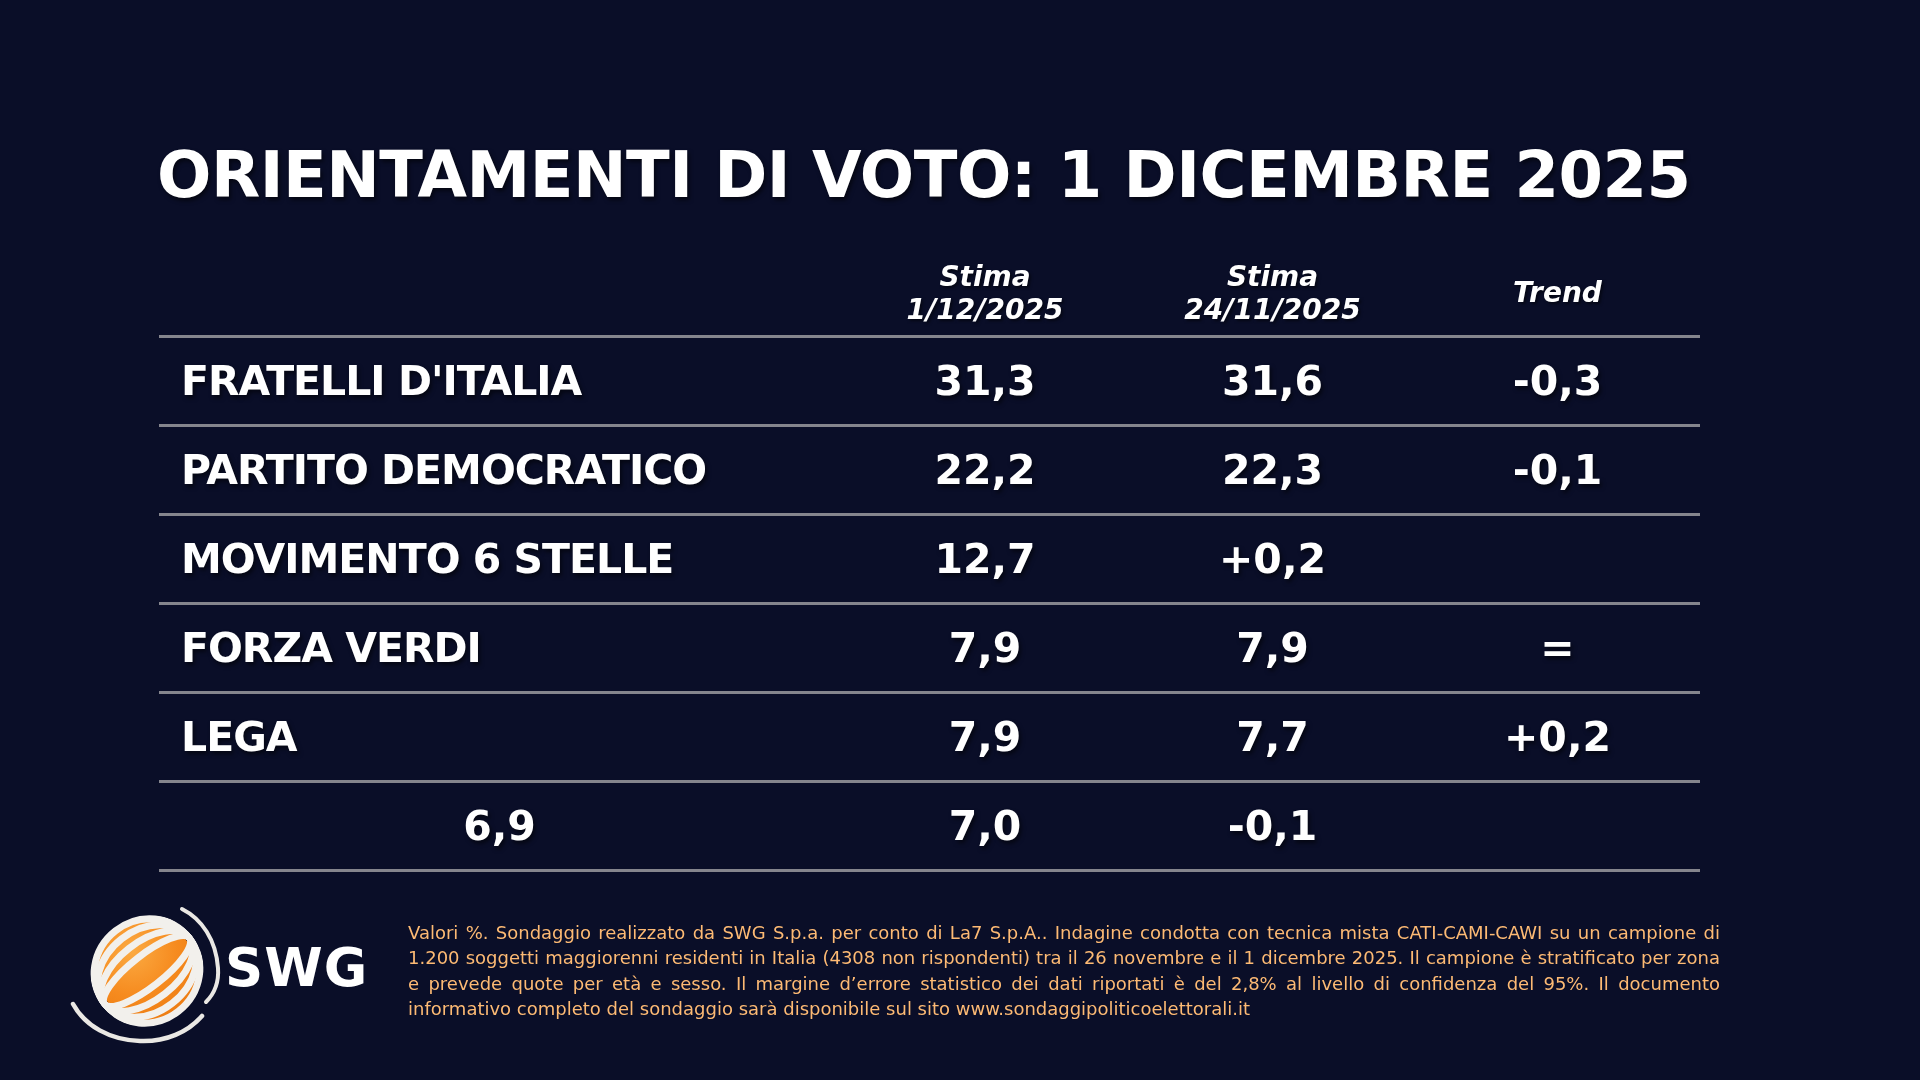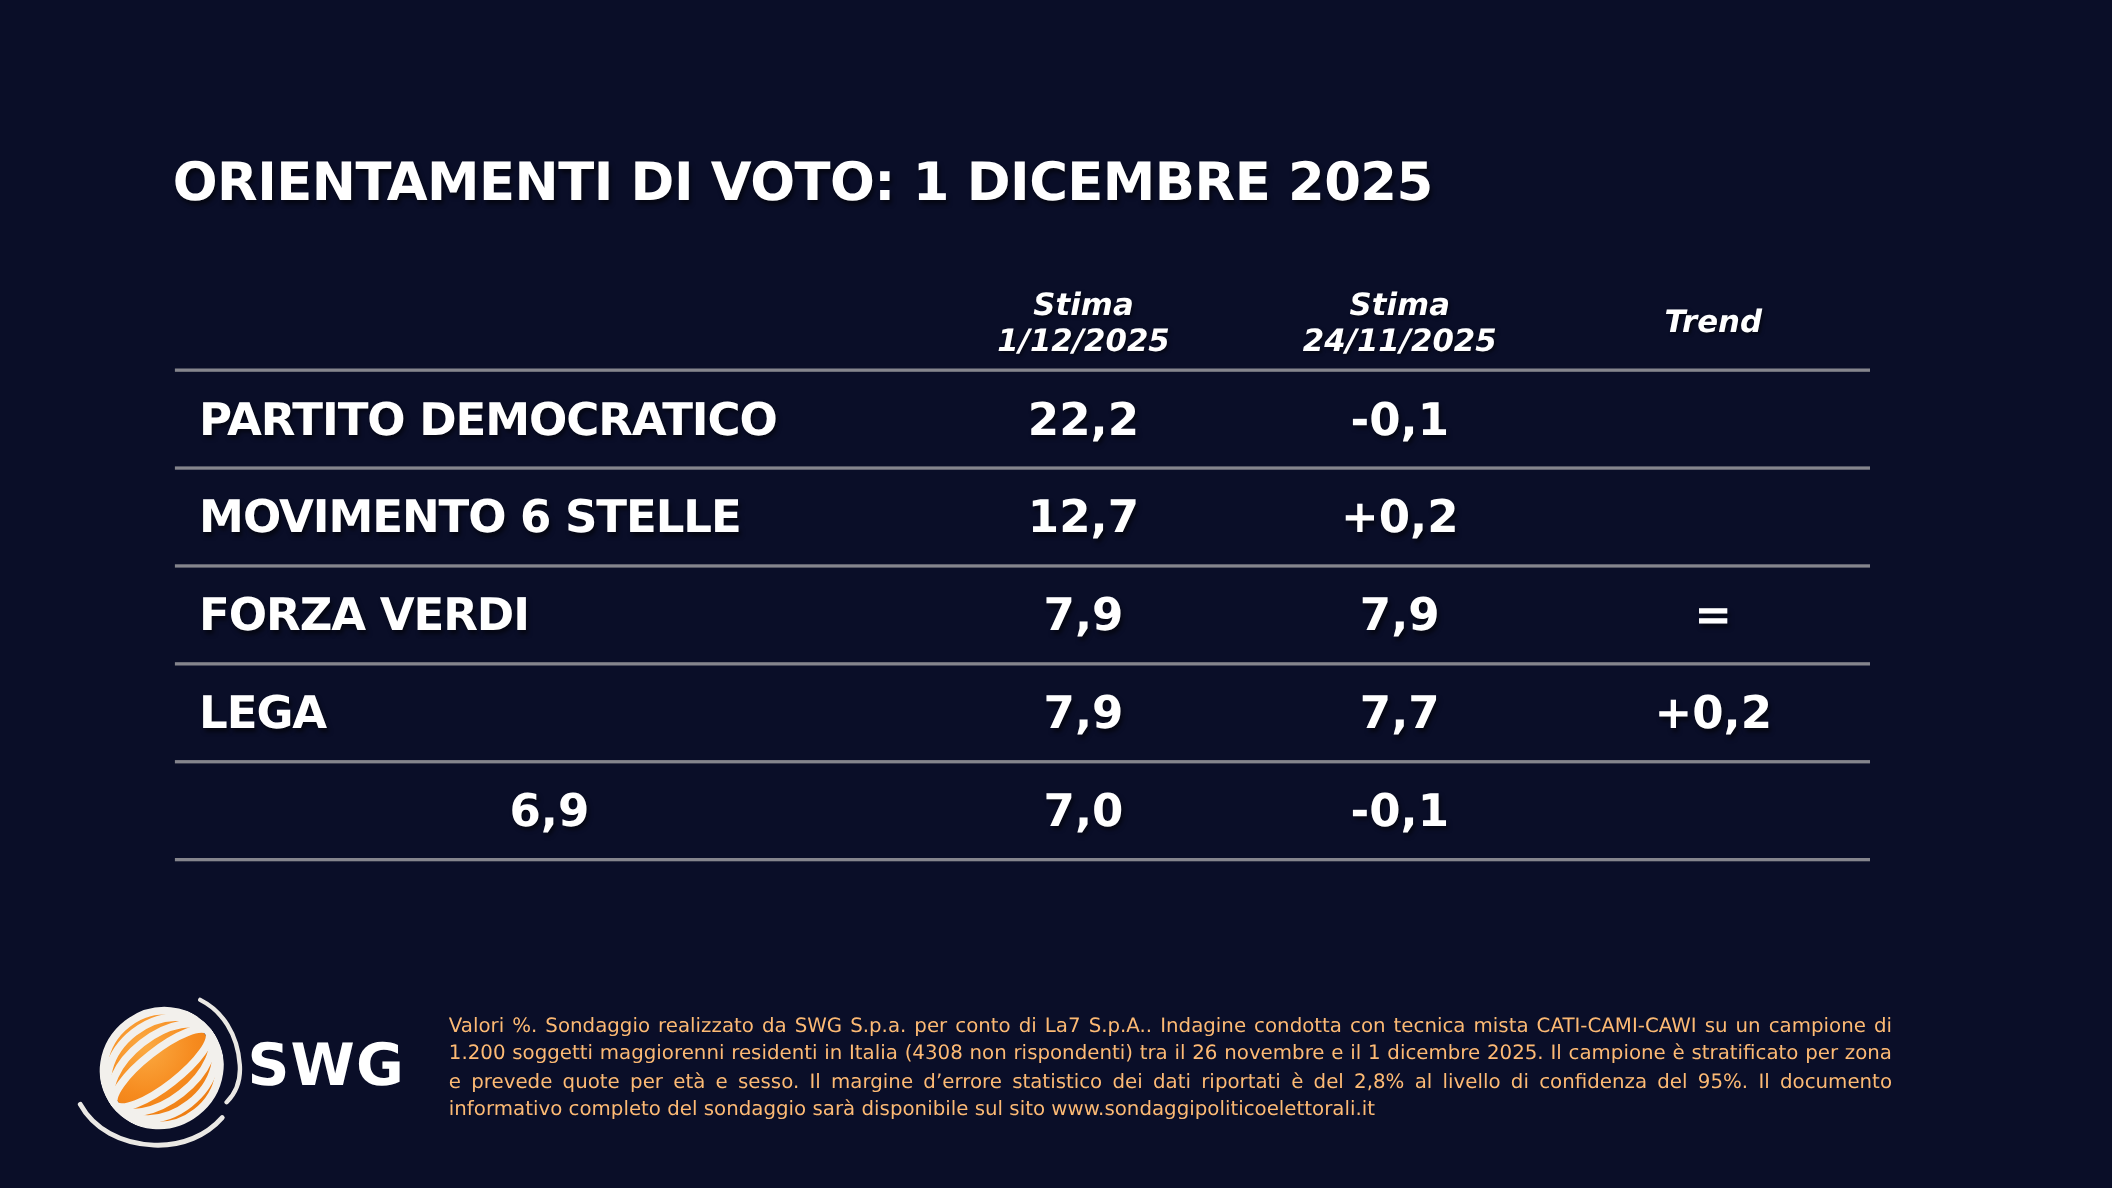--- a/index.html
+++ b/index.html
@@ -3,21 +3,21 @@
 <meta charset="utf-8">
 <style>
   html,body { margin:0; padding:0; background:#0a0e28; }
   .slide {
     position:relative; width:1920px; height:1080px;
     background:#0a0e28; overflow:hidden;
     font-family:"DejaVu Sans", sans-serif; color:#ffffff;
   }
   .title {
     position:absolute; left:157px; top:138px;
-    font-size:48px; font-weight:700; letter-spacing:-0.5px;
+    font-size:64px; font-weight:700; letter-spacing:-0.5px;
     white-space:nowrap;
     text-shadow:2px 3px 4px rgba(0,0,0,0.55);
   }
   .table {
     position:absolute; left:159px; top:240px; width:1541px;
   }
   .thead {
     display:grid; grid-template-columns:681px 290px 285px 285px;
     height:98px; align-items:center; box-sizing:border-box;
     padding-top:10px;
@@ -58,24 +58,31 @@
         <div>Stima</div>
         <div>1/12/2025</div>
       </div>
       <div class="hcell">
         <div>Stima</div>
         <div>24/11/2025</div>
       </div>
       <div class="hcell">Trend</div>
     </div>
 
+    <div class="trow">
+      <div class="party">FRATELLI D'ITALIA</div>
+      <div class="num">31,3</div>
+      <div class="num">31,6</div>
+      <div class="num">-0,3</div>
+    </div>
 
     <div class="trow">
       <div class="party">PARTITO DEMOCRATICO</div>
       <div class="num">22,2</div>
+      <div class="num">22,3</div>
       <div class="num">-0,1</div>
     </div>
 
     <div class="trow">
       <div class="party">MOVIMENTO 6 STELLE</div>
       <div class="num">12,7</div>
       <div class="num">+0,2</div>
     </div>
 
     <div class="trow">

